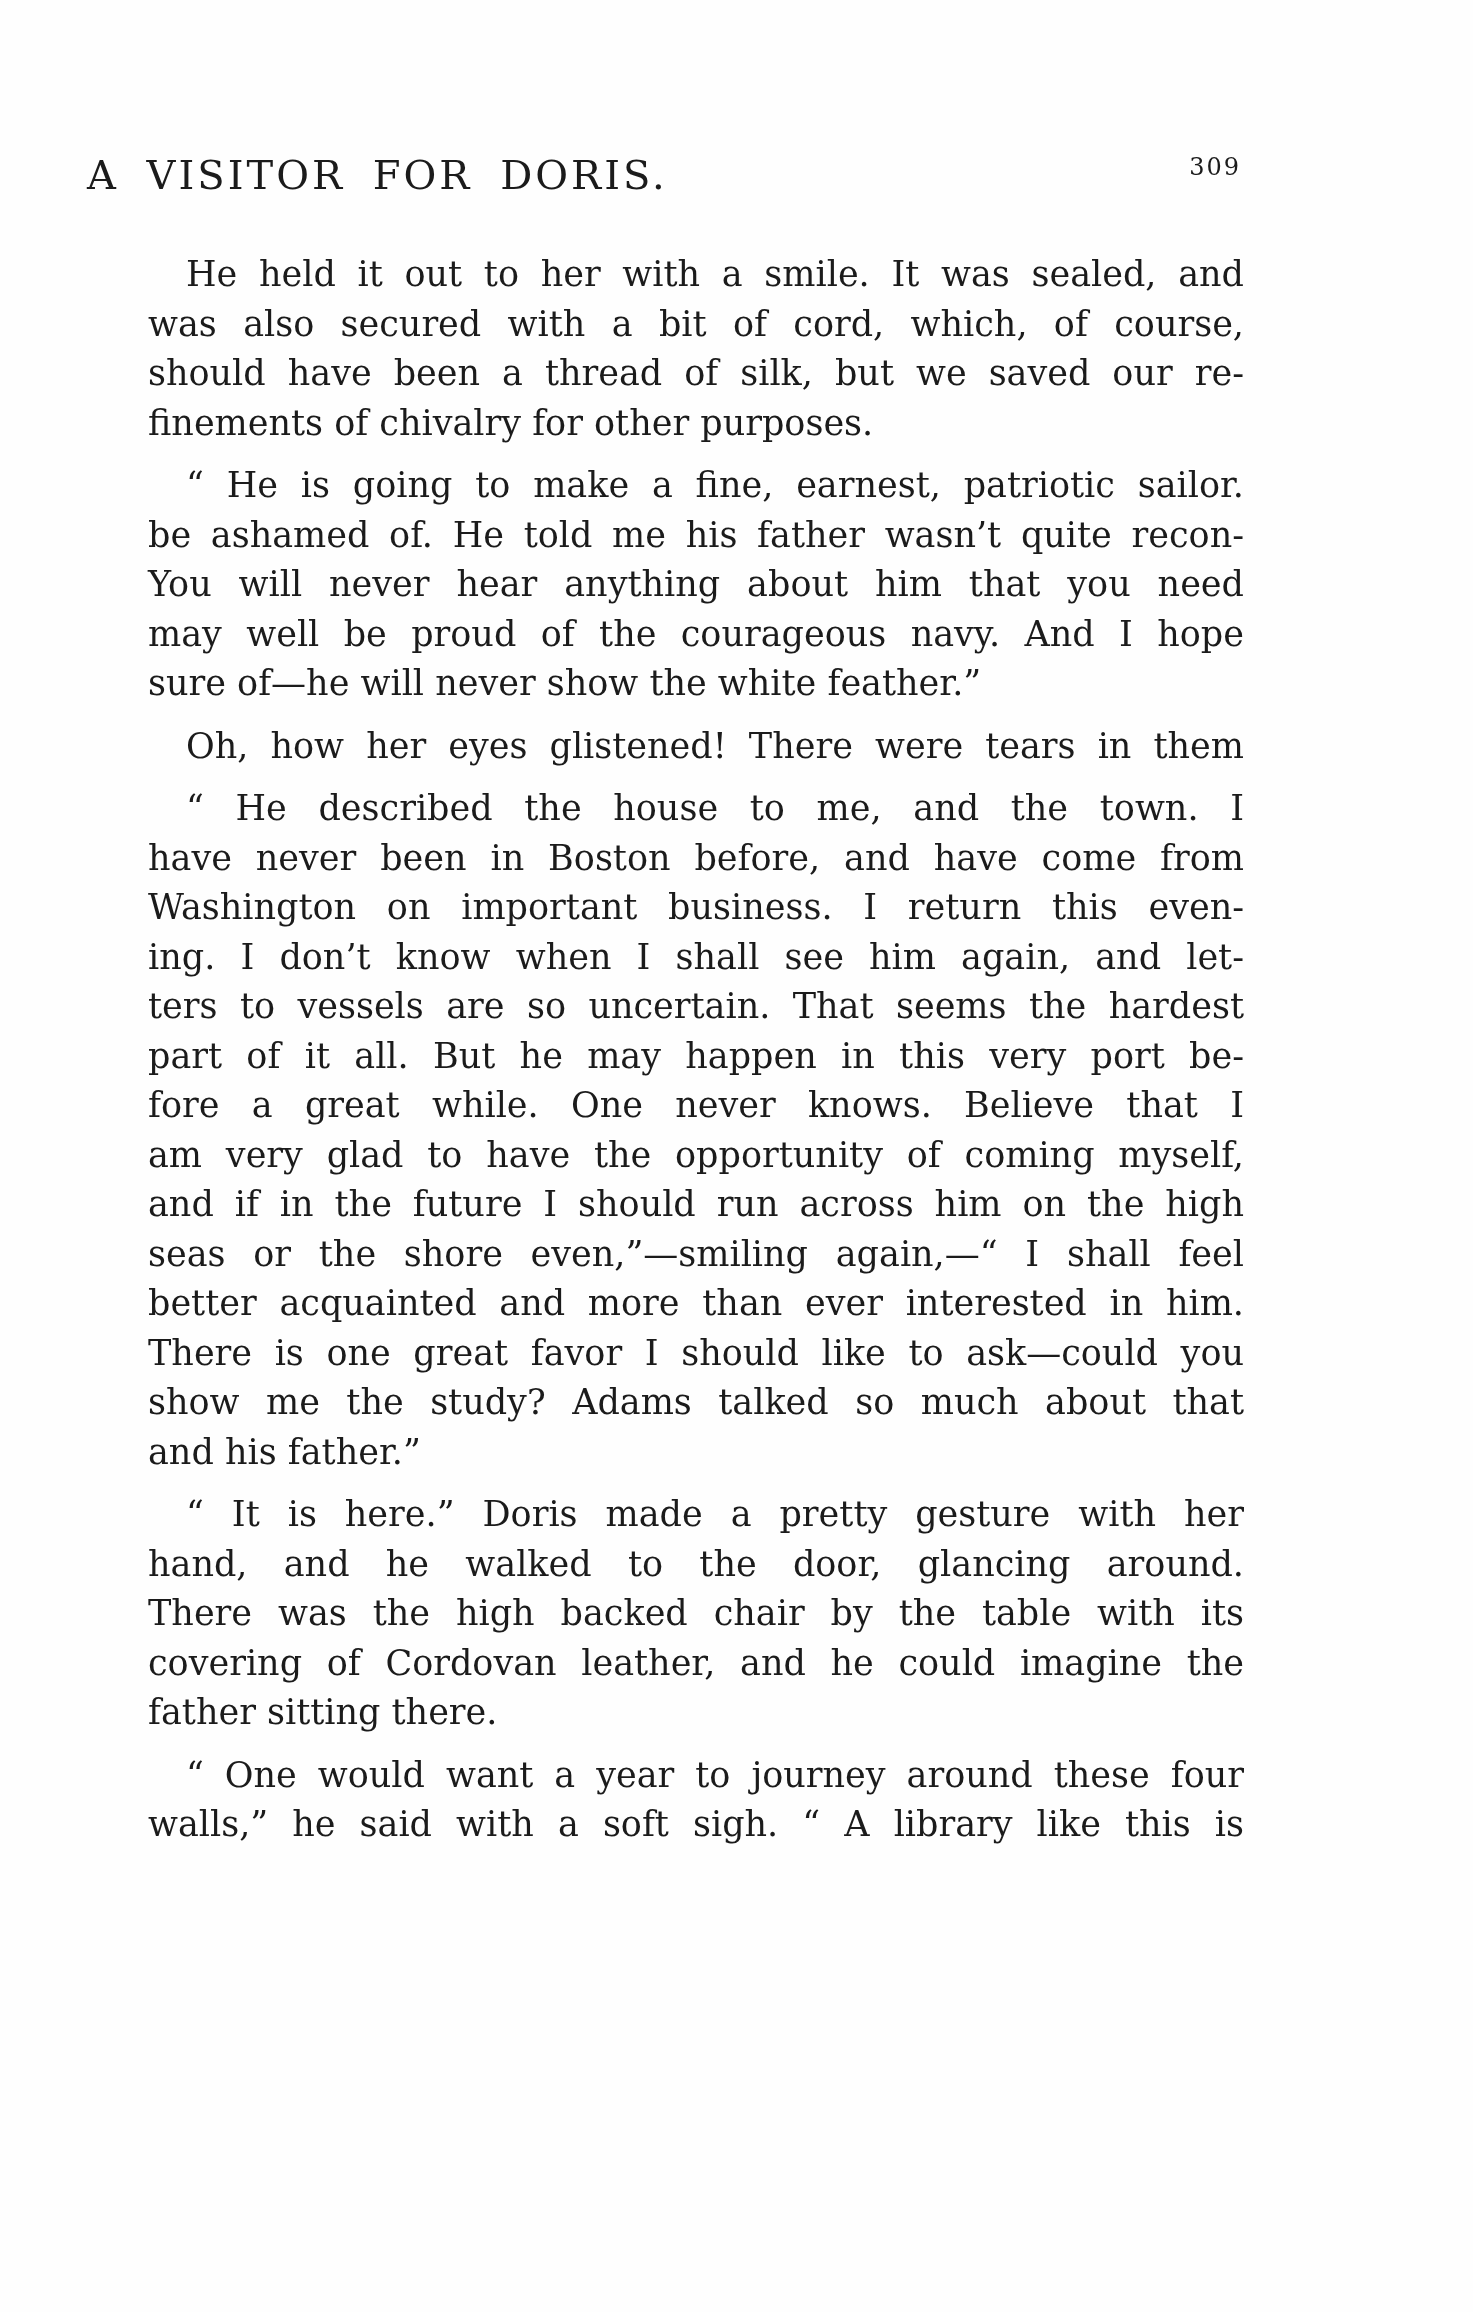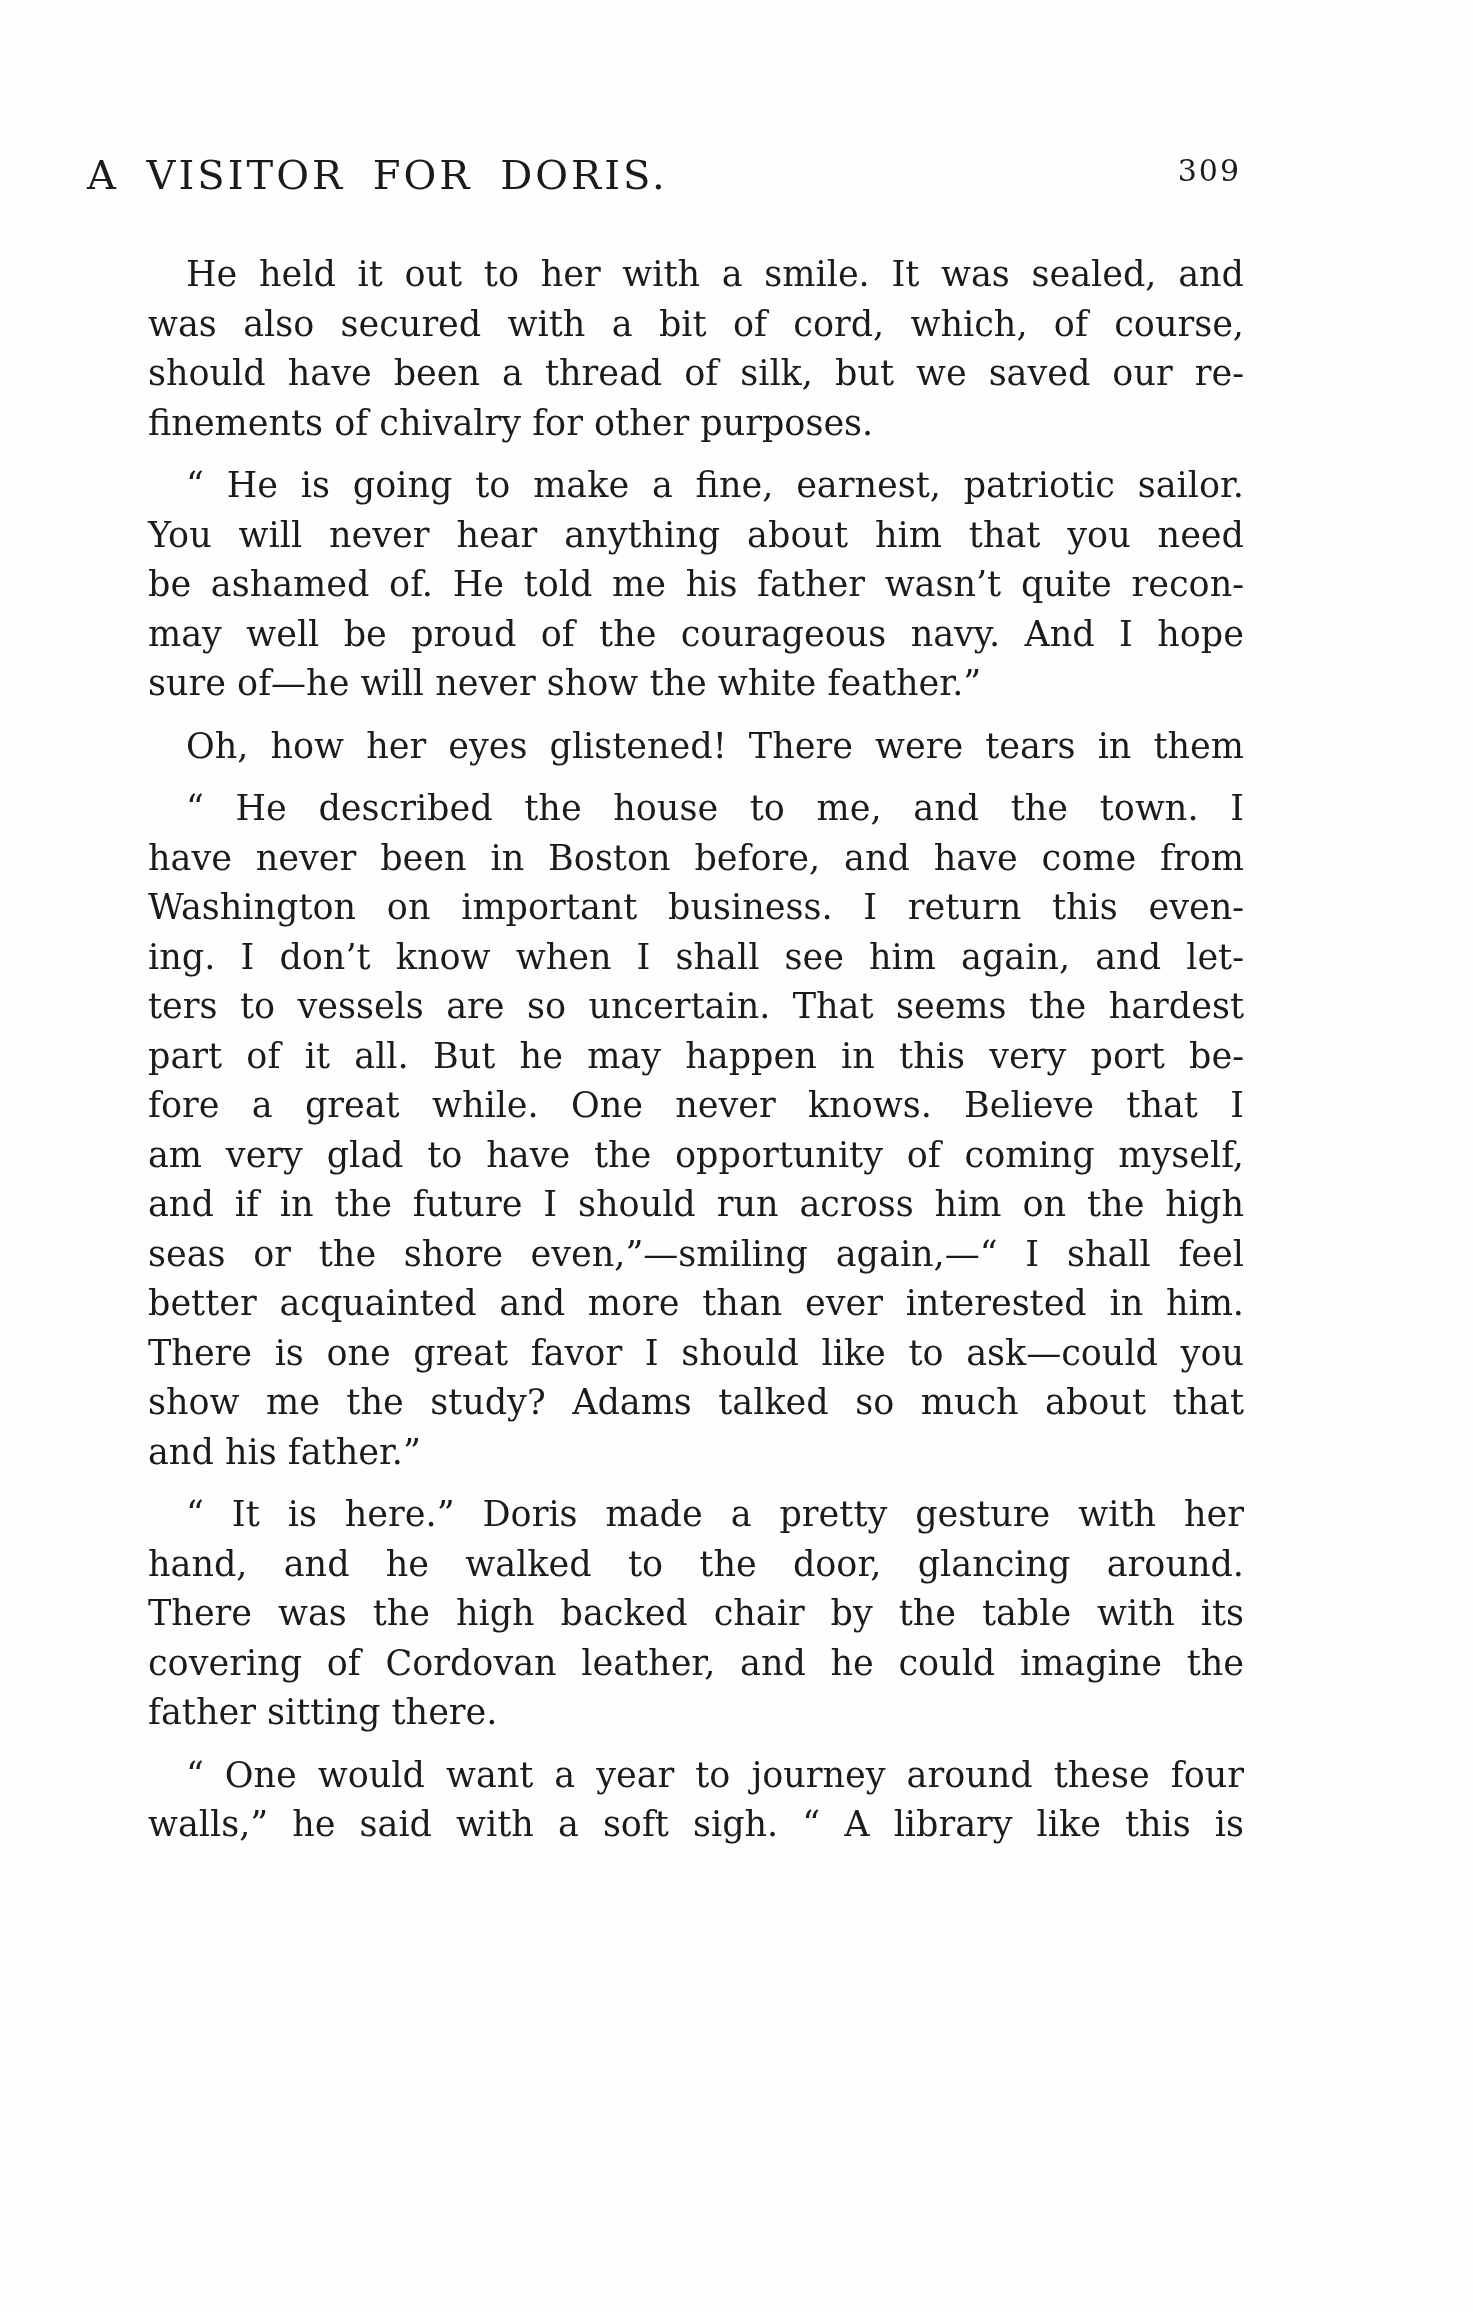--- a/index.html
+++ b/index.html
@@ -28,21 +28,21 @@
     font-size: 40px;
     letter-spacing: 3px;
     word-spacing: 12px;
     transform: translateX(-48px);
     white-space: nowrap;
   }
   .page-number {
     position: absolute;
     right: 16px;
     top: 1px;
-    font-size: 30px;
+    font-size: 24px;
     letter-spacing: 2px;
   }
   .body-text { }
   .para { margin: 13px; }
   .line {
     font-size: 35px;
     line-height: 49.5px;
     text-align: justify;
     text-align-last: justify;
     white-space: normal;
@@ -61,22 +61,22 @@
     </div>
     <div class="body-text">
         <div class="para">
           <div class="line first">He held it out to her with a smile.  It was sealed, and</div>
           <div class="line">was also secured with a bit of cord, which, of course,</div>
           <div class="line">should have been a thread of silk, but we saved our re-</div>
           <div class="line last">finements of chivalry for other purposes.</div>
         </div>
         <div class="para">
           <div class="line first">“ He is going to make a fine, earnest, patriotic sailor.</div>
+          <div class="line">be ashamed of.  He told me his father wasn’t quite recon-</div>
           <div class="line">You will never hear anything about him that you need</div>
-          <div class="line">be ashamed of.  He told me his father wasn’t quite recon-</div>
           <div class="line">may well be proud of the courageous navy.  And I hope</div>
           <div class="line last">sure of—he will never show the white feather.”</div>
         </div>
         <div class="para">
           <div class="line first">Oh, how her eyes glistened!  There were tears in them</div>
         </div>
         <div class="para">
           <div class="line first">“ He  described  the  house  to  me,  and  the  town.   I</div>
           <div class="line">have never been in Boston before, and have come from</div>
           <div class="line">Washington on important business.  I return this even-</div>

